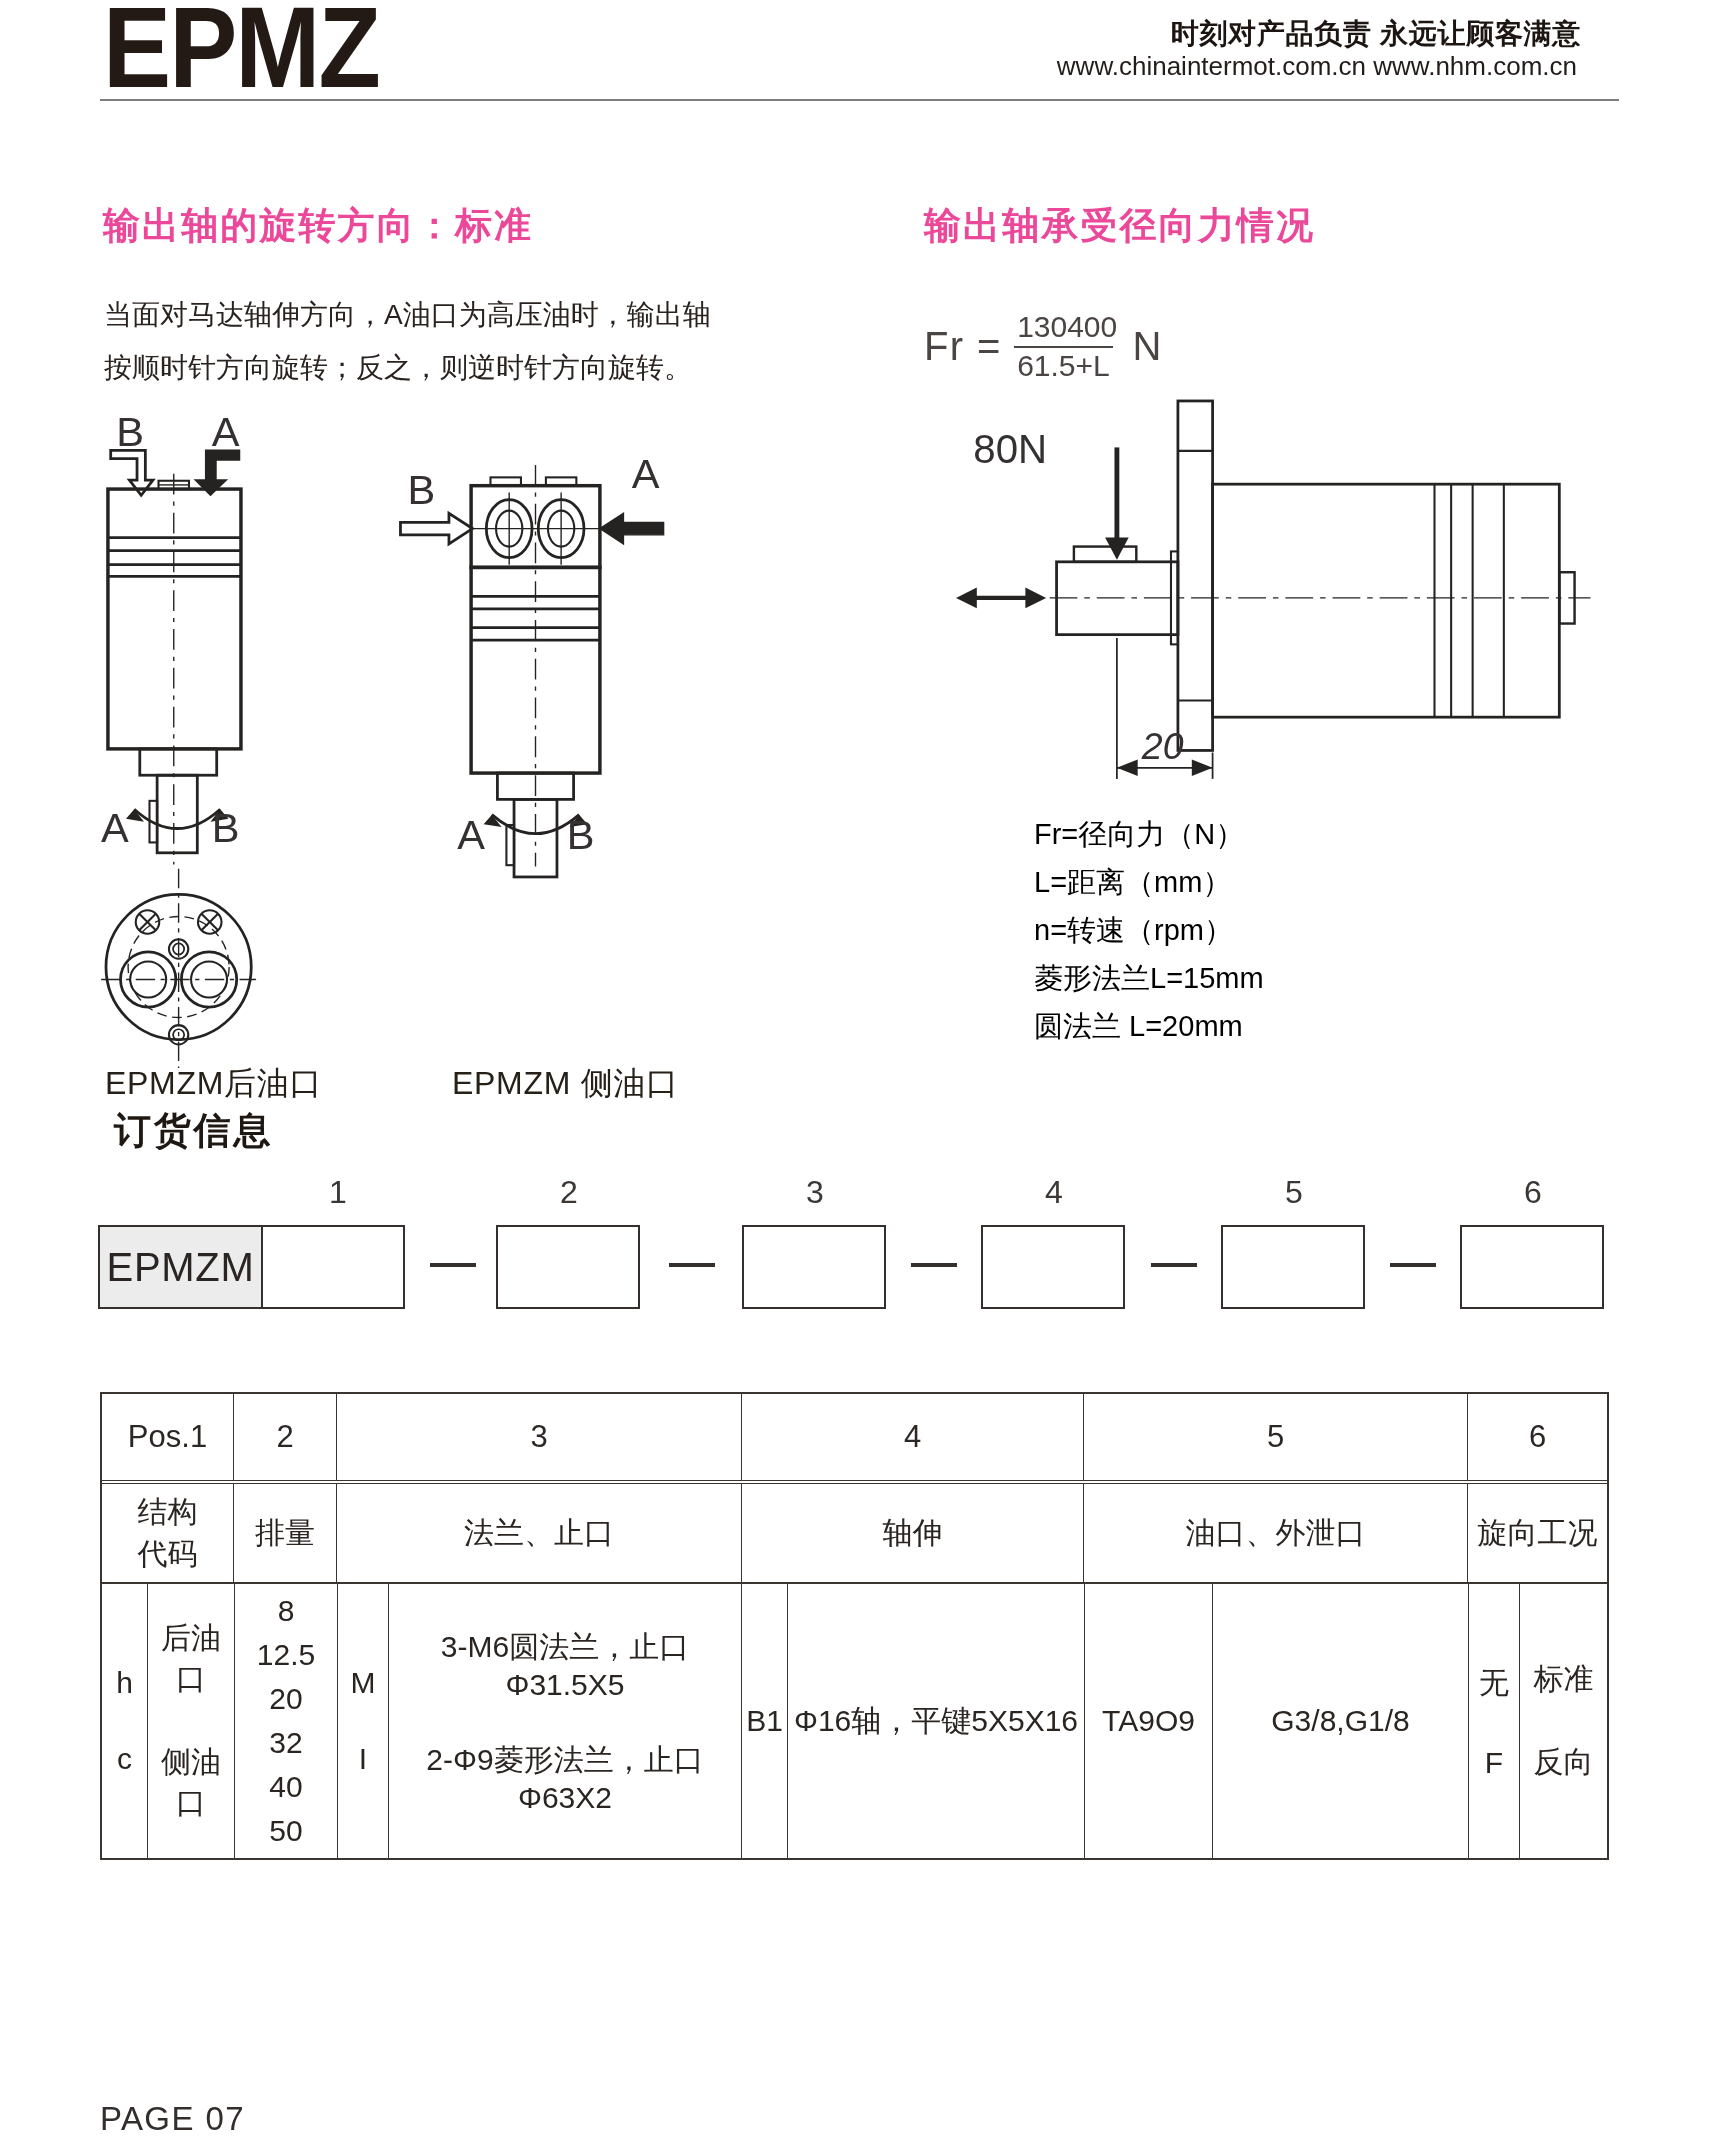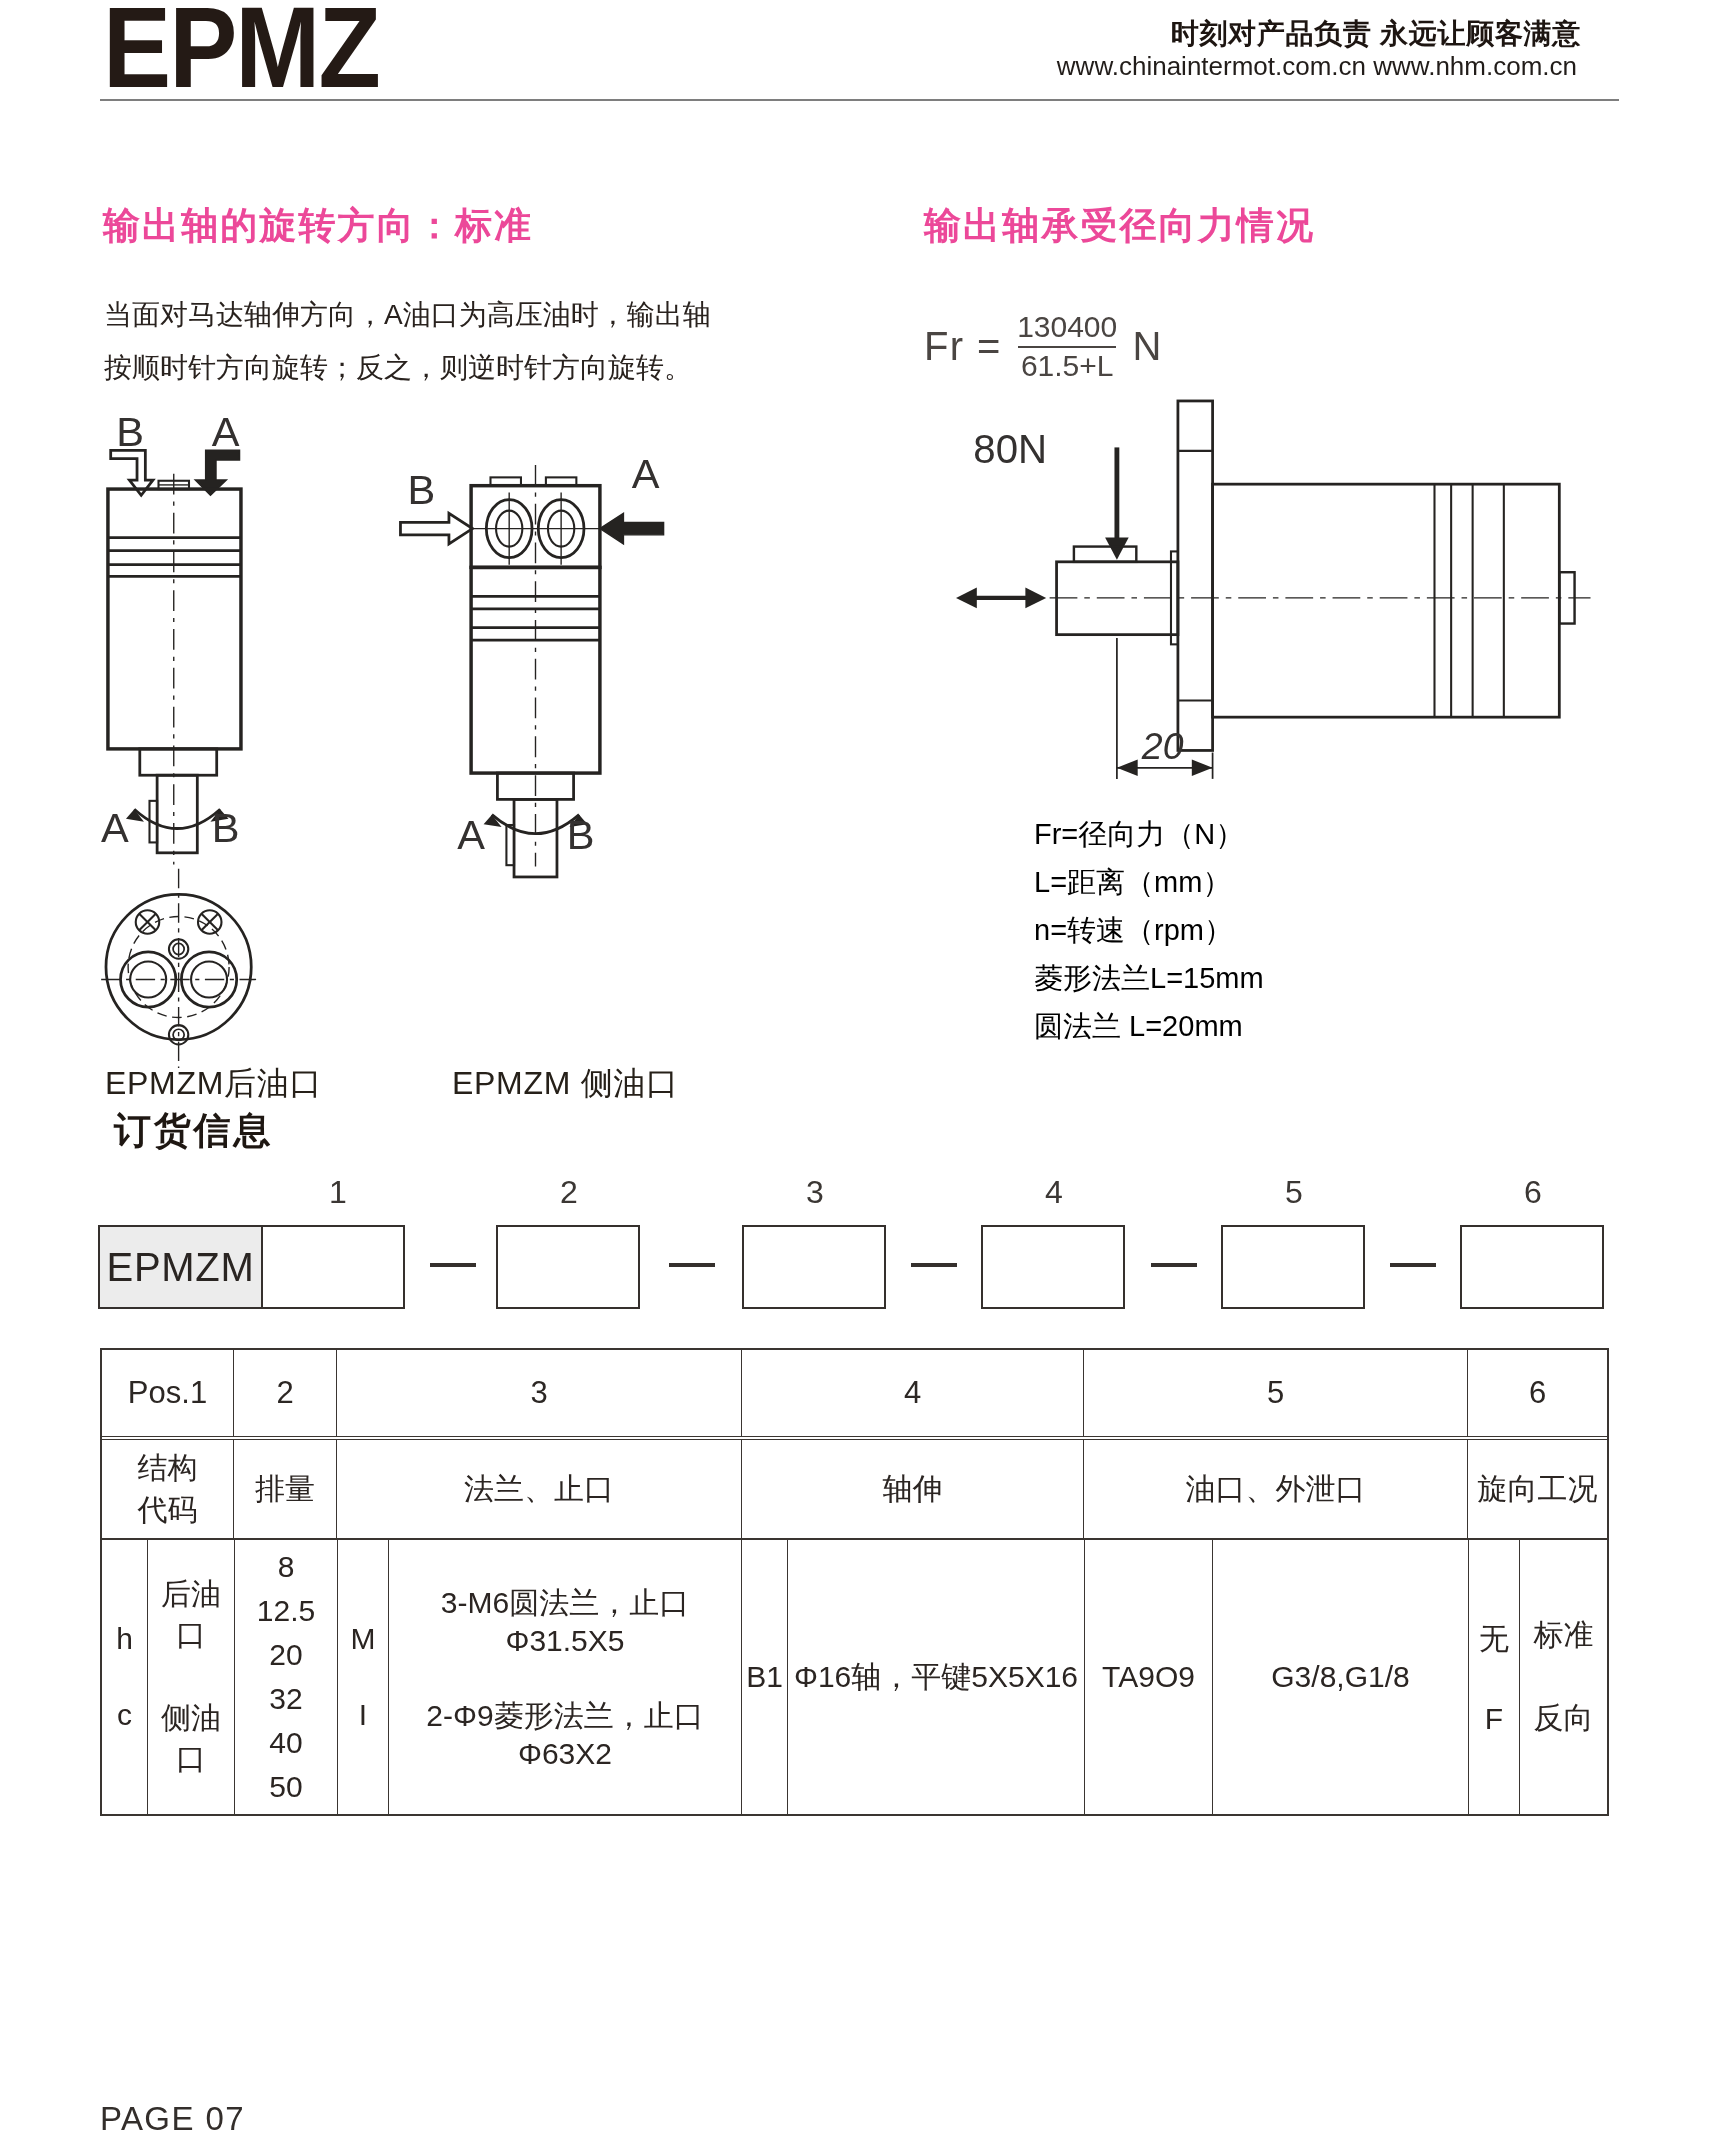--- a/index.html
+++ b/index.html
@@ -17,21 +17,21 @@
 
   
   .sec-title{position:absolute;font-size:37px;font-weight:700;color:#ec4899;letter-spacing:2.1px;}
   .t-left{left:103px;top:201px;}
   .t-right{left:924px;top:201px;}
   .para{position:absolute;left:104px;top:288px;font-size:28px;line-height:53px;color:#29221e;}
 
   
   .formula{position:absolute;left:924px;top:310px;display:flex;align-items:center;gap:12.5px;color:#4a4542;}
   .formula .big{font-size:40px;letter-spacing:1.4px;}
-  .frac{display:flex;flex-direction:column;align-items:center;font-size:30px;line-height:1.15;}
+  .frac{display:flex;flex-direction:column;align-items:flex-start;font-size:30px;line-height:1.15;}
   .frac .den{border-top:2.1px solid #4a4542;padding:1.4px 2.8px 0 2.8px;}
   .frac .num{padding:0 2.8px 1.4px 2.8px;}
 
   
   .draw{position:absolute;}
   .draw-label{position:absolute;font-size:32px;color:#262019;letter-spacing:0.7px;}
   .notes{position:absolute;left:1034px;top:810px;font-size:29px;line-height:48px;color:#000000;}
 
   svg .ln{stroke:#252321;fill:none;}
   svg text{fill:#343130;font-family:"Liberation Sans",sans-serif;}
@@ -42,21 +42,21 @@
   .pos-num{position:absolute;top:1174px;width:42px;text-align:center;font-size:32px;color:#3b3734;}
   .order-group{position:absolute;left:98px;top:1225px;display:flex;border:2.8px solid #35302d;background:#fff;}
   .order-prefix{width:161px;height:80px;background:#ececec;border-right:2.8px solid #35302d;
                 display:flex;align-items:center;justify-content:center;font-size:40px;
                 letter-spacing:0.7px;color:#2a2522;}
   .order-first{width:140px;height:80px;background:#fff;}
   .order-box{position:absolute;top:1225px;width:140px;height:80px;border:2.8px solid #35302d;background:#fff;}
   .order-dash{position:absolute;top:1263px;width:46px;height:4.2px;background:#35302d;}
 
   
-  .otable{position:absolute;left:100px;top:1348px;width:1505px;border:2.1px solid #3a3531;}
+  .otable{position:absolute;left:100px;top:1392px;width:1505px;border:2.1px solid #3a3531;}
   .orow{display:flex;width:100%;}
   .ocell{box-sizing:border-box;border-right:1.4px solid #3a3531;display:flex;flex-direction:column;
          align-items:center;justify-content:center;text-align:center;}
   .ocell.last{border-right:none;}
   .row1{height:86px;border-bottom:4.2px double #3a3531;font-size:31px;color:#2c2724;}
   .row2{height:98px;border-bottom:2.8px solid #3a3531;font-size:30px;color:#2b2522;}
   .row2 .ocell{line-height:42px;}
   .row3{height:274px;font-size:30px;color:#2b2522;}
   .gap60 > div{margin:21px 0;}
   .disp div{line-height:44px;}

